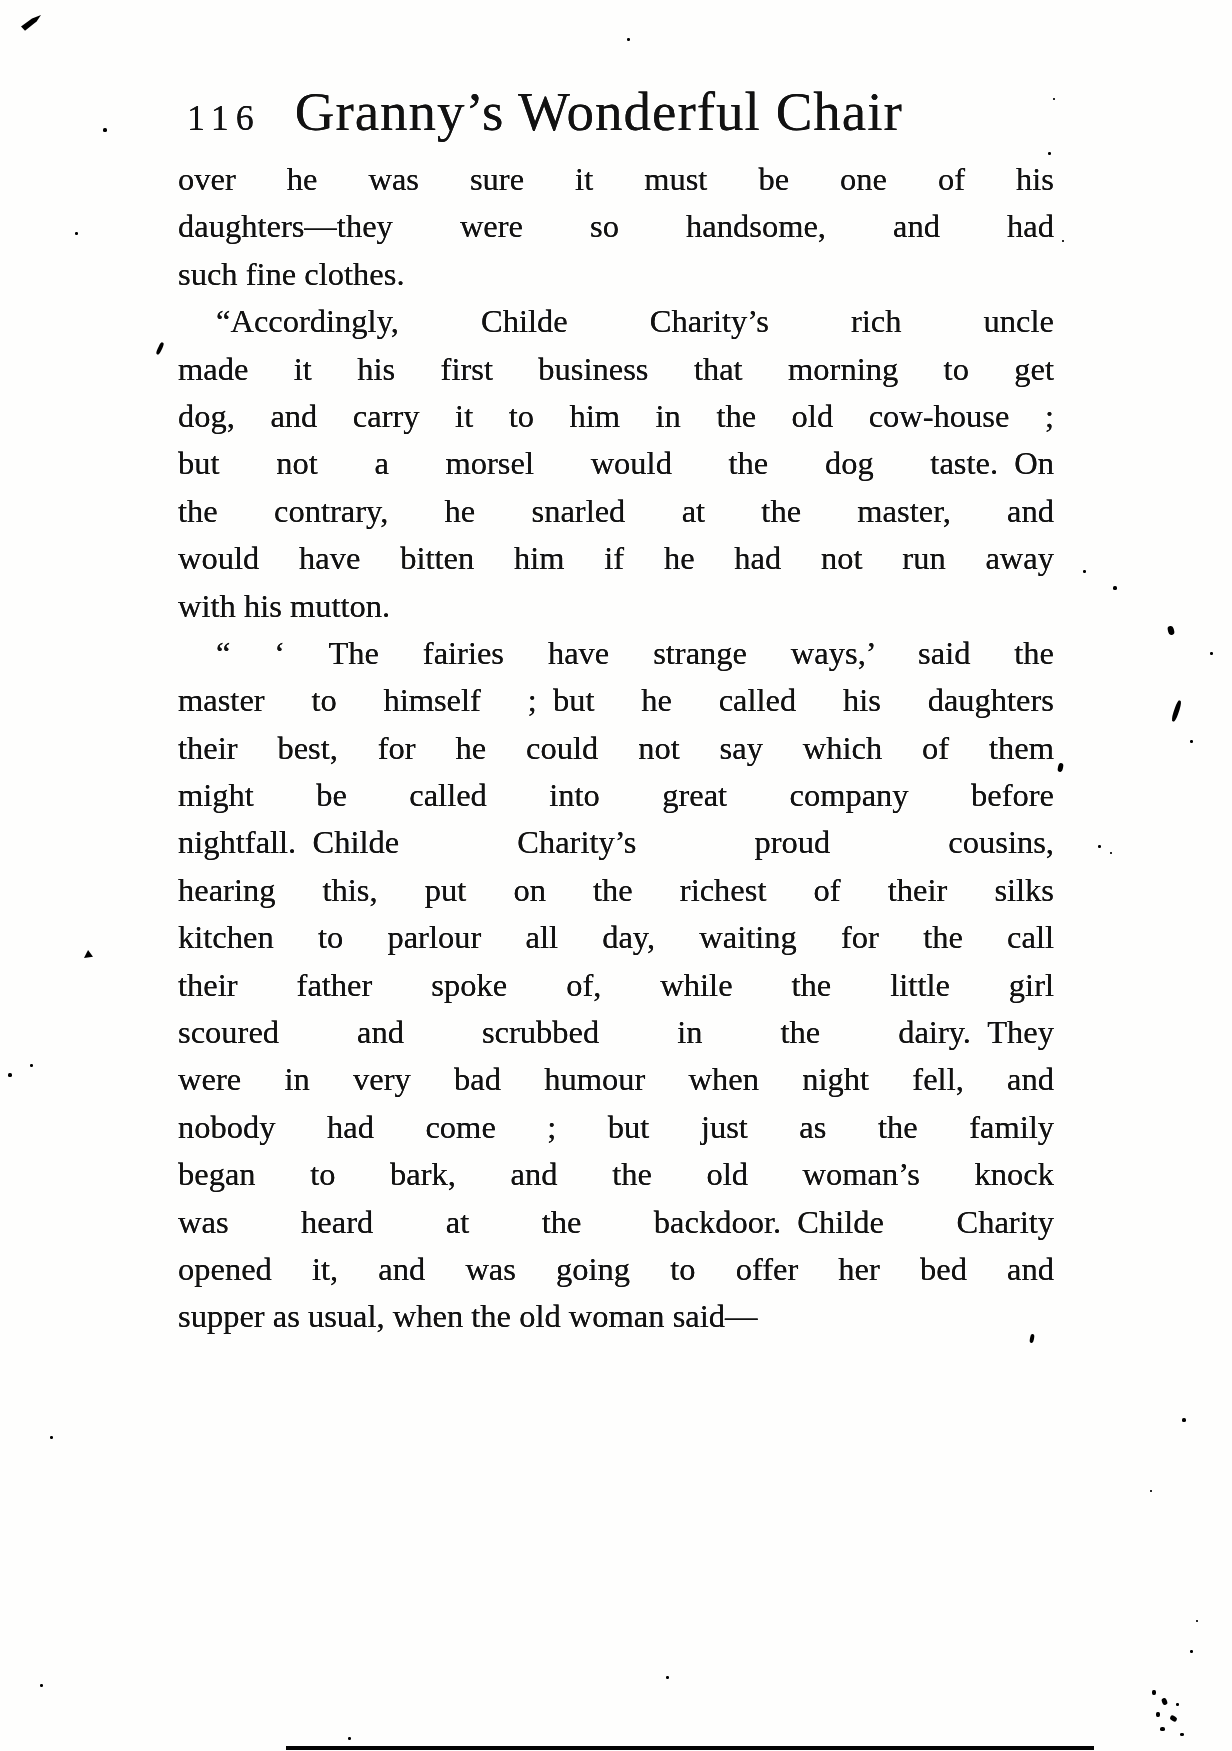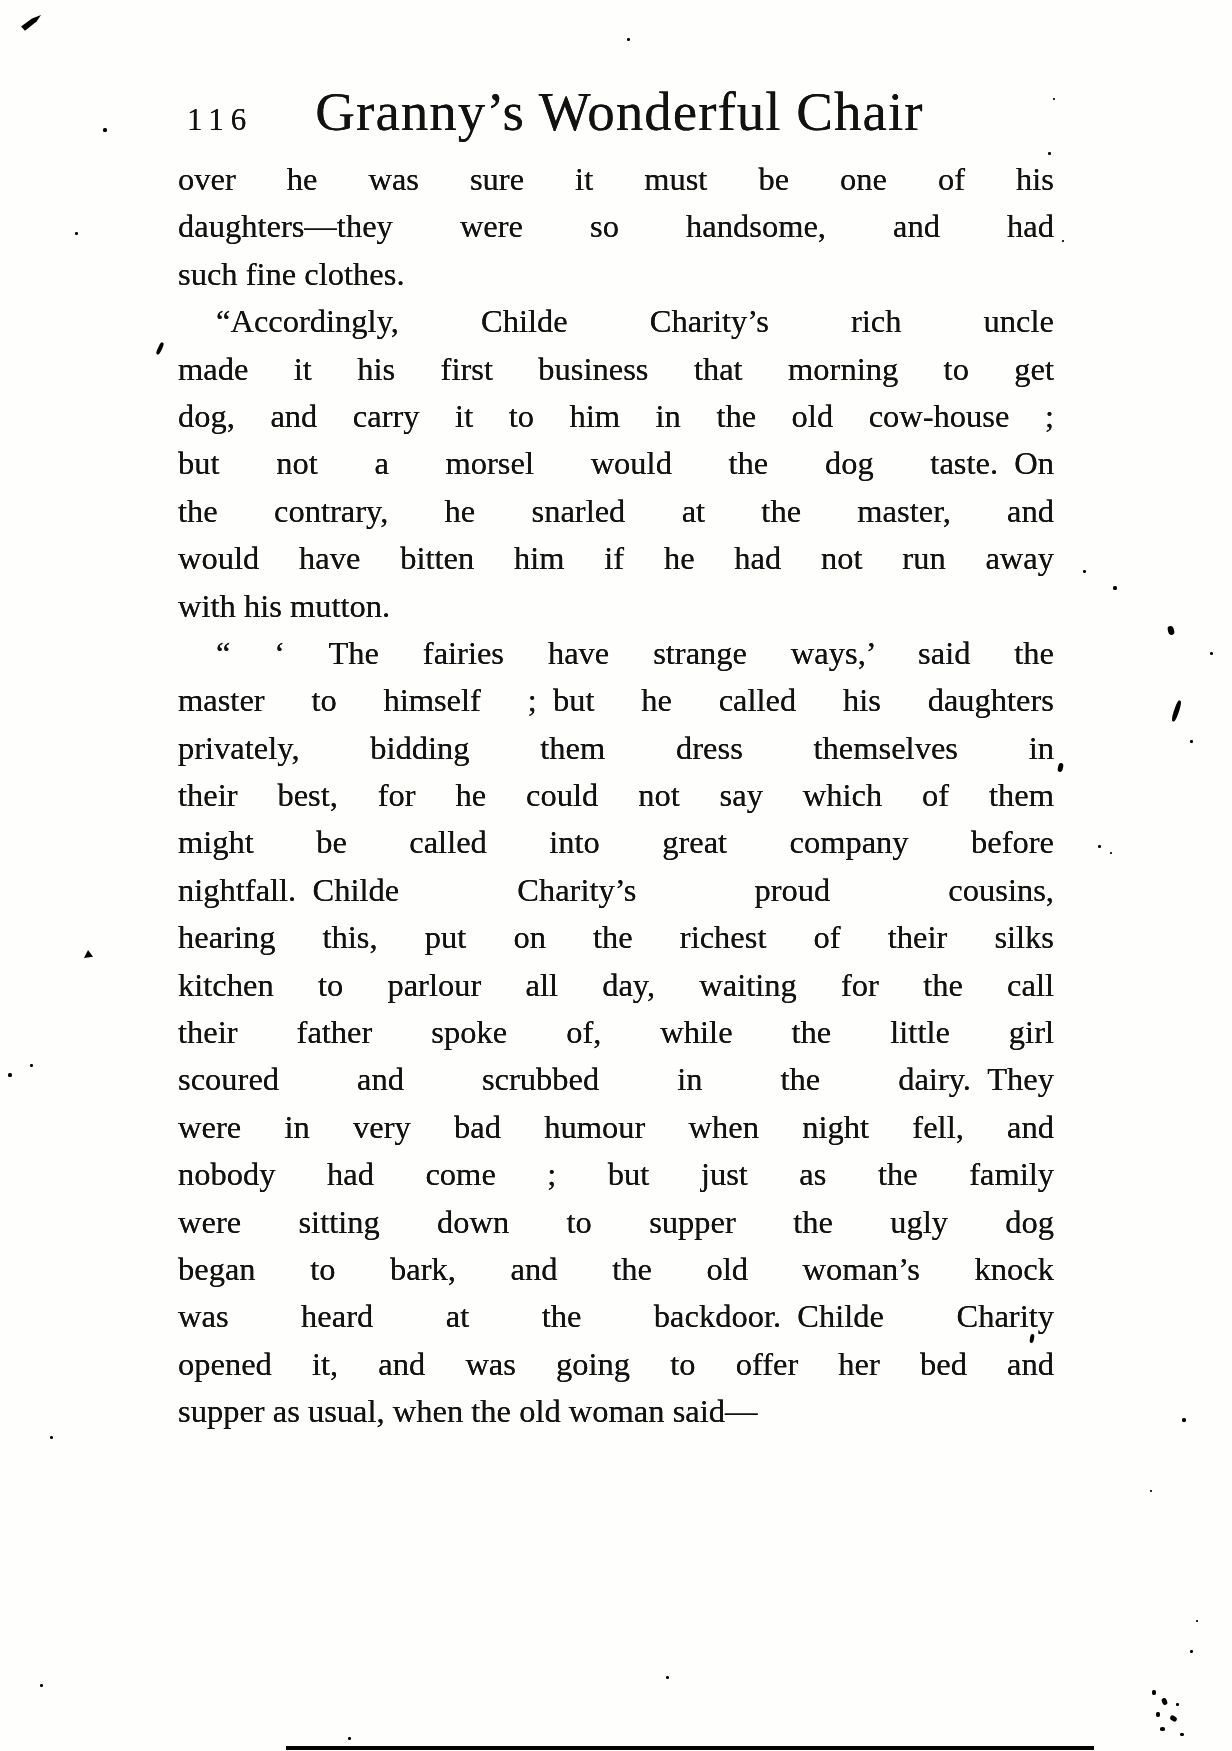--- a/index.html
+++ b/index.html
@@ -7,21 +7,21 @@
     width:1232px;height:1751px;position:relative;overflow:hidden;
     background:#fefefd;color:#121212;
     font-family:"Liberation Serif","DejaVu Serif",serif;
   }
   .page{position:absolute;inset:0;}
   .header{
     position:absolute;left:187px;top:80px;width:870px;
     display:flex;align-items:baseline;white-space:nowrap;
   }
   .page-number{
-    font-size:31px;letter-spacing:7px;margin-right:62px;
+    font-size:36px;letter-spacing:7px;margin-right:34px;
     text-shadow:0 0 .6px currentColor;
   }
   .book-title{
     font-size:55px;letter-spacing:1px;
     text-shadow:0 0 .6px currentColor;
   }
   .text-block{
     position:absolute;left:178px;top:156px;width:876px;
     font-size:32.5px;line-height:47.4px;
     text-shadow:0 0 .5px currentColor;
@@ -57,31 +57,29 @@
       <div class="line">such fine clothes.</div>
       <div class="line j ind">“Accordingly, Childe Charity’s rich uncle</div>
       <div class="line j">made it his first business that morning to get</div>
       <div class="line j">dog, and carry it to him in the old cow-house ;</div>
       <div class="line j">but not a morsel would the dog taste. On</div>
       <div class="line j">the contrary, he snarled at the master, and</div>
       <div class="line j">would have bitten him if he had not run away</div>
       <div class="line">with his mutton.</div>
       <div class="line j ind">“ ‘ The fairies have strange ways,’ said the</div>
       <div class="line j">master to himself ; but he called his daughters</div>
-      <div class="line j">privately, bidding them dress themselves in</div>
       <div class="line j">their best, for he could not say which of them</div>
       <div class="line j">might be called into great company before</div>
       <div class="line j">nightfall. Childe Charity’s proud cousins,</div>
       <div class="line j">hearing this, put on the richest of their silks</div>
       <div class="line j">kitchen to parlour all day, waiting for the call</div>
       <div class="line j">their father spoke of, while the little girl</div>
       <div class="line j">scoured and scrubbed in the dairy. They</div>
       <div class="line j">were in very bad humour when night fell, and</div>
       <div class="line j">nobody had come ; but just as the family</div>
-      <div class="line j">were sitting down to supper the ugly dog</div>
       <div class="line j">began to bark, and the old woman’s knock</div>
       <div class="line j">was heard at the backdoor. Childe Charity</div>
       <div class="line j">opened it, and was going to offer her bed and</div>
       <div class="line">supper as usual, when the old woman said—</div>
     </div>
 
   <div class="bottom-rule"></div>
 
 <div class="speck" style="left: 103px; top: 128px; width: 4px; height: 4px;"></div>
     <div class="speck" style="left: 627px; top: 38px; width: 3px; height: 3px;"></div>

